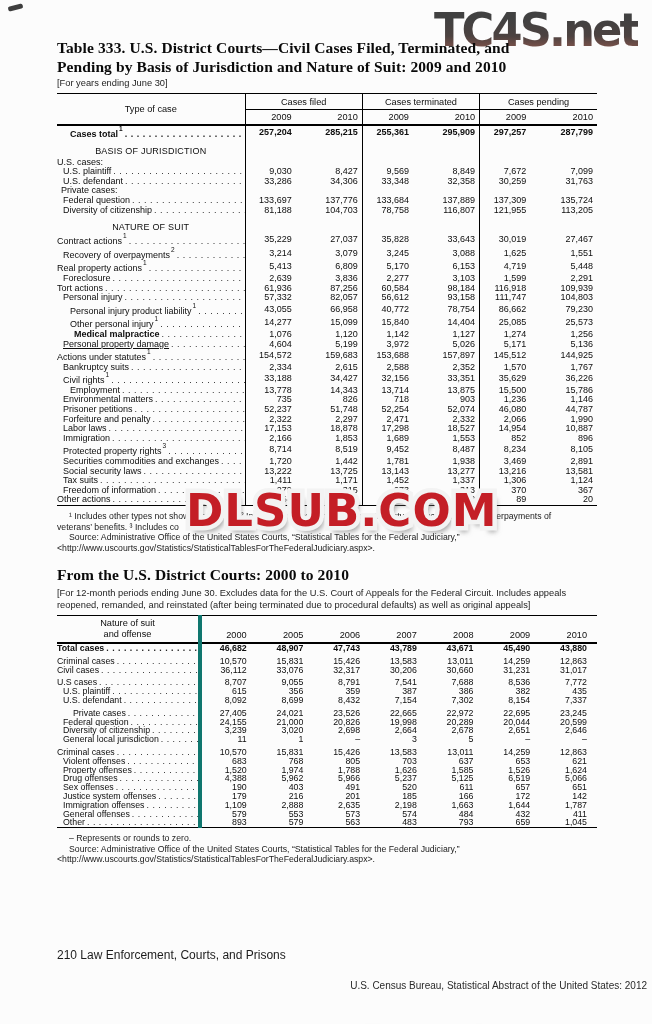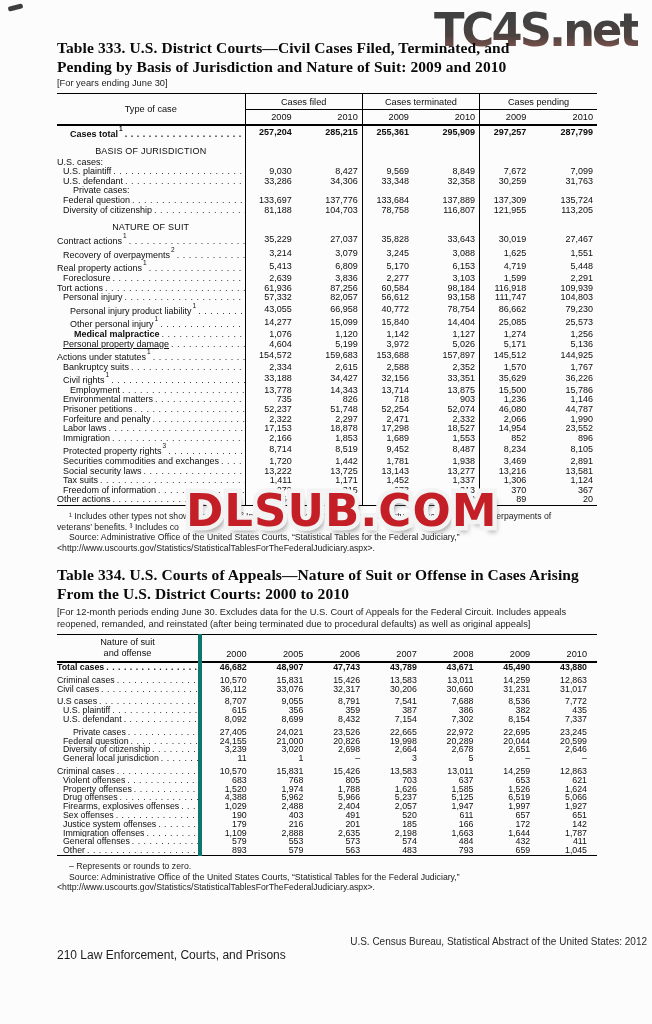--- a/index.html
+++ b/index.html
@@ -45,21 +45,21 @@
   .lead::after{content:" . . . . . . . . . . . . . . . . . . . . . . . . . . . . . . . . . . . . . . . . . . . . . . . . . . . . . . . . . . . .";
                letter-spacing:.5px;padding-left:2px;}
   td.num{text-align:right;font-variant-numeric:tabular-nums;}
   .b{font-weight:bold;}
   td.sec{text-align:center;vertical-align:bottom;padding-bottom:1px;letter-spacing:.2px;}
 
   .fns{font-size:8.7px;line-height:10.6px;margin-top:5px;color:#1a1a1a;}
   .fns .ind{text-indent:12px;}
 
   .footer-line{position:absolute;left:57px;top:948px;font-size:12px;color:#1c1c1c;z-index:2;}
-  .census-line{position:absolute;right:5px;top:936px;font-size:10px;color:#2a2a2a;z-index:2;}
+  .census-line{position:absolute;right:5px;top:980px;font-size:10px;color:#2a2a2a;z-index:2;}
 
   .wm{position:absolute;font-family:"DejaVu Sans",sans-serif;font-weight:bold;white-space:nowrap;}
   #wm-top{left:434px;top:2px;font-size:47px;letter-spacing:-3px;transform:scaleX(.95);
           transform-origin:left top;z-index:1;
           background:linear-gradient(180deg,#414141 30%,#4c4240 62%,#8a574e 90%);
           -webkit-background-clip:text;background-clip:text;color:transparent;}
   .outline{position:relative;}
   .outline::before{content:attr(data-text);position:absolute;left:0;top:0;z-index:-1;
                    color:#f3f3f3;-webkit-text-stroke:9px #f3f3f3;
                    text-shadow:4px 6px 5px rgba(110,110,110,.6);}
@@ -180,21 +180,21 @@
             <td class="num">33,286</td>
             <td class="num">34,306</td>
             <td class="num">33,348</td>
             <td class="num">32,358</td>
             <td class="num">30,259</td>
             <td class="num">31,763</td>
           </tr>
           <tr>
             <td class="stub">
               <div class="fw">
-                <span class="lab" style="padding-left: 4px; margin-left: 12px;">Private cases:</span>
+                <span class="lab" style="padding-left: 4px;">Private cases:</span>
               </div>
             </td>
             <td class="num"></td>
             <td class="num"></td>
             <td class="num"></td>
             <td class="num"></td>
             <td class="num"></td>
             <td class="num"></td>
           </tr>
           <tr>
@@ -486,21 +486,21 @@
               <div class="fw">
                 <span class="lab" style="padding-left: 6px;">Labor laws</span>
                 <span class="lead"></span>
               </div>
             </td>
             <td class="num">17,153</td>
             <td class="num">18,878</td>
             <td class="num">17,298</td>
             <td class="num">18,527</td>
             <td class="num">14,954</td>
-            <td class="num">23,552</td>
+            <td class="num">10,887</td>
           </tr>
           <tr>
             <td class="stub">
               <div class="fw">
                 <span class="lab" style="padding-left: 6px;">Immigration</span>
                 <span class="lead"></span>
               </div>
             </td>
             <td class="num">2,166</td>
             <td class="num">1,853</td>
@@ -600,21 +600,20 @@
       <div class="ind">¹ Includes other types not shown separately. ² Includes enforcement of judgments in student loan cases, and overpayments of</div>
       <div>veterans’ benefits. ³ Includes co</div>
       <div class="ind">Source: Administrative Office of the United States Courts, “Statistical Tables for the Federal Judiciary,”</div>
       <div>&lt;http://www.uscourts.gov/Statistics/StatisticalTablesForTheFederalJudiciary.aspx&gt;.</div>
     </div>
   </div>
 
   <div class="wm outline" id="wm-mid" data-text="DLSUB.COM">DLSUB.COM</div>
 
   <div class="block" style="top:565px;">
-    <div class="tbl-title">Table 334. U.S. Courts of Appeals—Nature of Suit or Offense in Cases Arising</div>
     <div class="tbl-title">From the U.S. District Courts: 2000 to 2010</div>
     <div class="tbl-note" style="margin-top:4px;line-height:11.5px;">[For 12-month periods ending June 30. Excludes data for the U.S. Court of Appeals for the Federal Circuit. Includes appeals reopened, remanded, and reinstated (after being terminated due to procedural defaults) as well as original appeals]</div>
 
     <table id="t334">
       <colgroup>
           <col style="width:143px">
           <col>
           <col>
           <col>
           <col>
@@ -884,35 +883,20 @@
             <td class="num">5,962</td>
             <td class="num">5,966</td>
             <td class="num">5,237</td>
             <td class="num">5,125</td>
             <td class="num">6,519</td>
             <td class="num">5,066</td>
           </tr>
           <tr>
             <td class="stub">
               <div class="fw">
-                <span class="lab" style="padding-left: 6px;">Firearms, explosives offenses</span>
-                <span class="lead"></span>
-              </div>
-            </td>
-            <td class="num">1,029</td>
-            <td class="num">2,488</td>
-            <td class="num">2,404</td>
-            <td class="num">2,057</td>
-            <td class="num">1,947</td>
-            <td class="num">1,997</td>
-            <td class="num">1,927</td>
-          </tr>
-          <tr>
-            <td class="stub">
-              <div class="fw">
                 <span class="lab" style="padding-left: 6px;">Sex offenses</span>
                 <span class="lead"></span>
               </div>
             </td>
             <td class="num">190</td>
             <td class="num">403</td>
             <td class="num">491</td>
             <td class="num">520</td>
             <td class="num">611</td>
             <td class="num">657</td>

